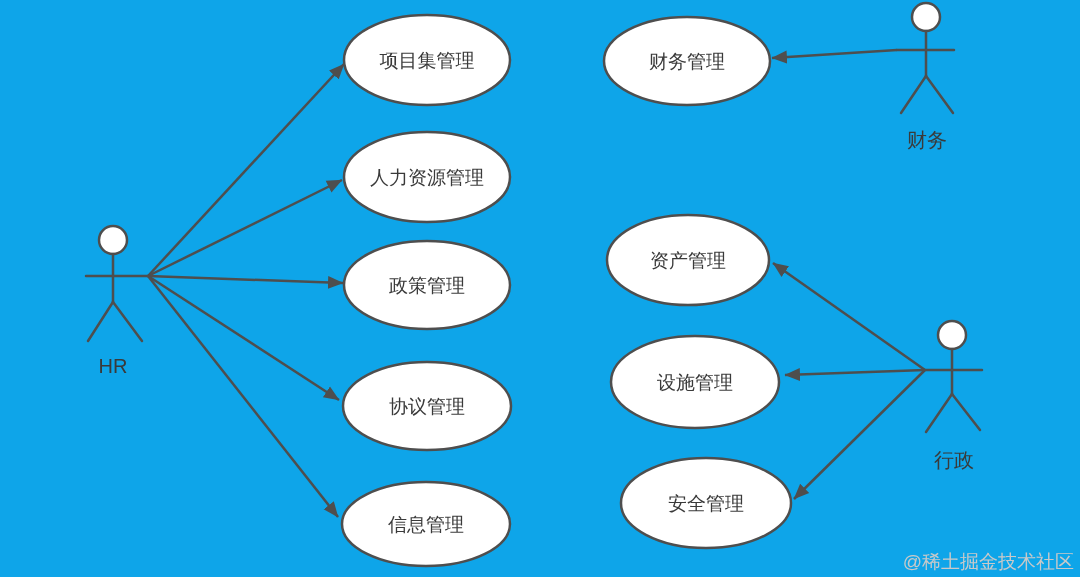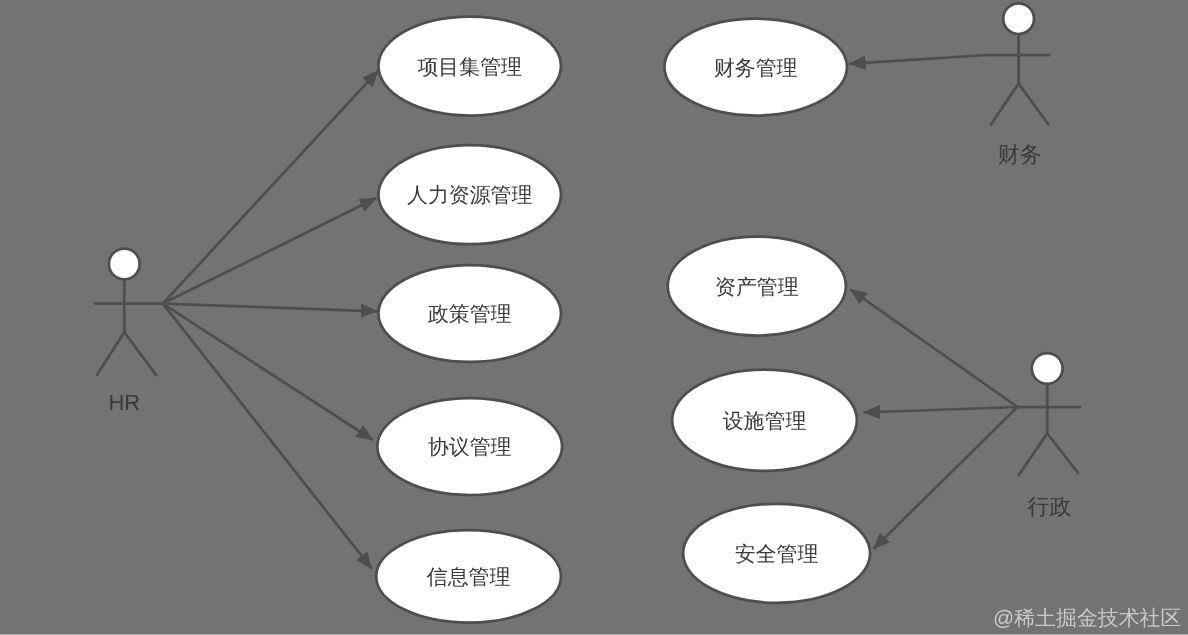--- a/index.html
+++ b/index.html
@@ -4,21 +4,21 @@
 <style>
   html, body {
     margin: 0;
     padding: 0;
     background: #ffffff;
   }
   .canvas {
     position: relative;
     width: 1080px;
     height: 577px;
-    background: #737373;
+    background: #0ea5e9;
     overflow: hidden;
   }
   svg {
     display: block;
     font-family: "Liberation Sans", "DejaVu Sans", sans-serif;
   }
   .shape {
     fill: #ffffff;
     stroke-width: 2.5;
   }

